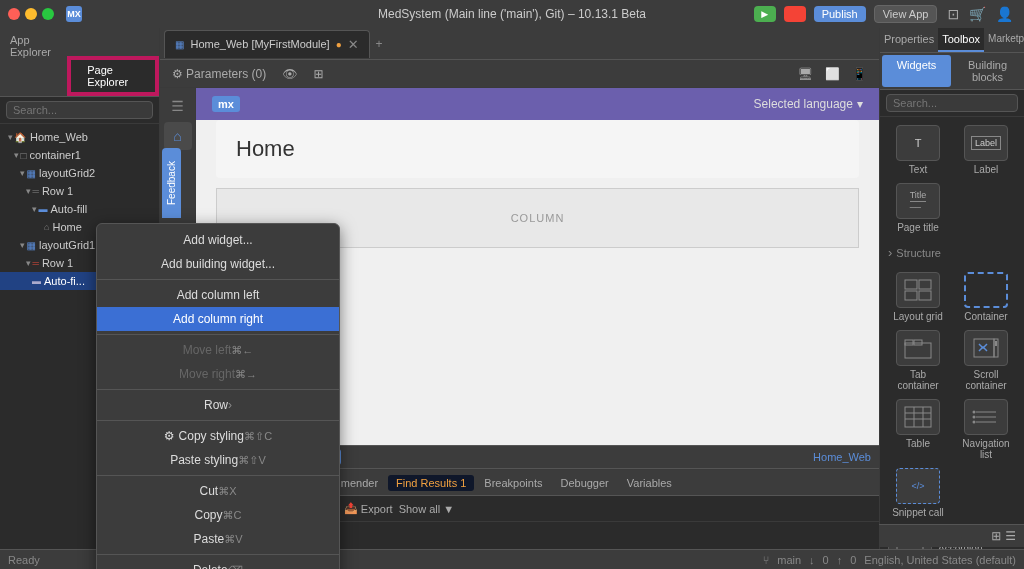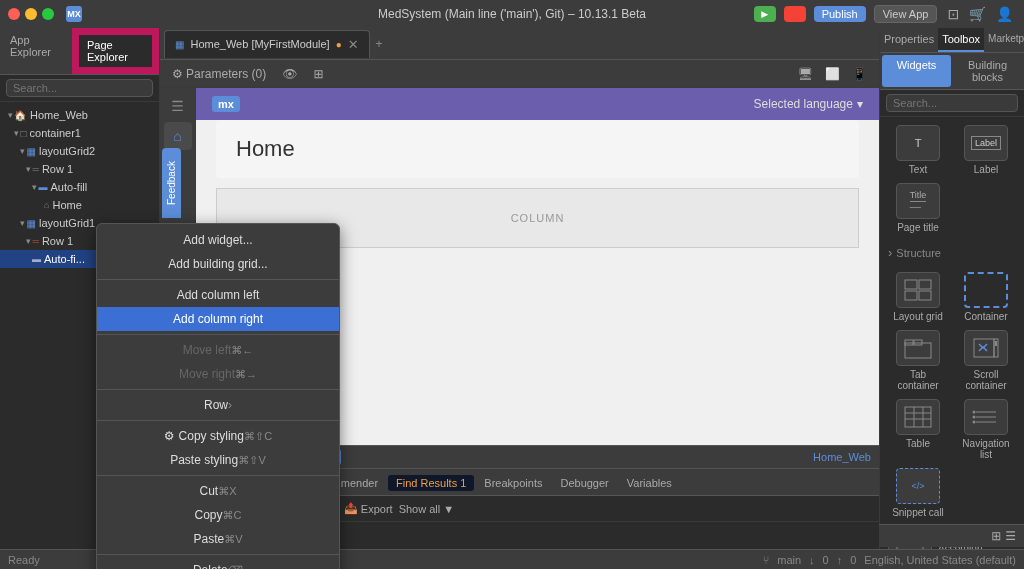--- a/index.html
+++ b/index.html
@@ -568,21 +568,21 @@
       <button class="icon-btn">👤</button>
     </div>
   </div>
 </div>
 
 <div id="main" style="position:relative;">
 
   <div id="sidebar">
     <div class="sidebar-tabs">
       <div class="sidebar-tab">App Explorer</div>
-      <div class="sidebar-tab active" style="border: 7px solid #be185d; padding: 4px 8px;">Page Explorer</div>
+      <div class="sidebar-tab active" style="border: 4px solid #be185d; padding: 4px 16px; margin-top: 28px;">Page Explorer</div>
     </div>
     <div class="sidebar-search">
       <input type="text" placeholder="Search..." style="">
     </div>
     <div class="tree-content">
 
       <div class="tree-row">
         <span class="tree-indent" style="width:4px"></span>
         <span class="tree-arrow">▾</span>
         <span style="font-size:10px;margin-right:3px;">🏠</span>
@@ -884,21 +884,21 @@
       <button class="icon-btn" style="font-size:12px;">⊞</button>
       <button class="icon-btn" style="font-size:12px;">☰</button>
     </div>
   </div>
 
   <div id="context-menu">
     <div class="ctx-item">
       <span>Add widget...</span>
     </div>
     <div class="ctx-item">
-      <span>Add building grid...</span>
+      <span>Add building widget...</span>
     </div>
     <div class="ctx-separator"></div>
     <div class="ctx-item">
       <span>Add column left</span>
     </div>
     <div class="ctx-item highlighted">
       <span>Add column right</span>
     </div>
     <div class="ctx-separator"></div>
     <div class="ctx-item disabled">

